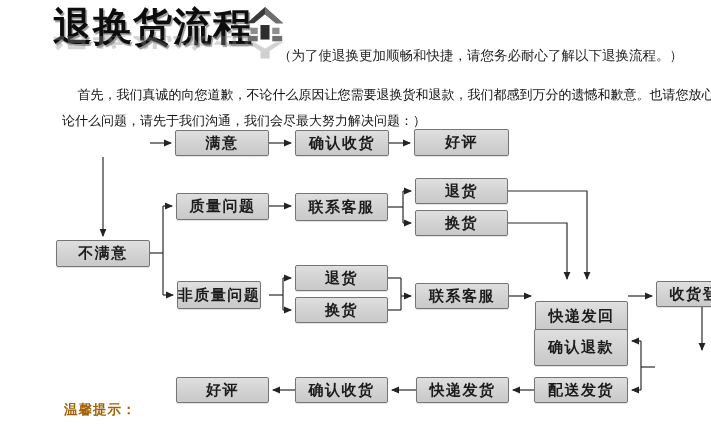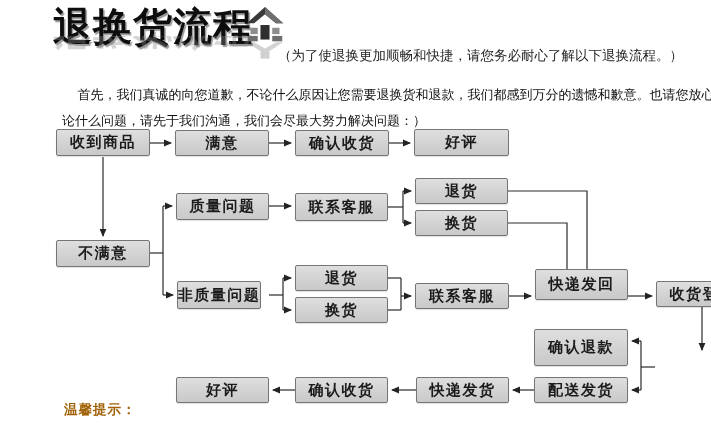--- a/index.html
+++ b/index.html
@@ -104,37 +104,36 @@
       <polyline points="596,341 596,390"></polyline>
       <polyline points="596,341 587,341" marker-end="url(#ar)"></polyline>
       <polyline points="596,390 587,390" marker-end="url(#ar)"></polyline>
 
       <polyline points="489,390 468,390" marker-end="url(#ar)"></polyline>
       <polyline points="371,390 347,390" marker-end="url(#ar)"></polyline>
       <polyline points="250,390 228,390" marker-end="url(#ar)"></polyline>
     </g>
   </svg>
 
-  <div class="fb" style="left:11px;top:129px;width:94px;height:27px">收到商品</div>
   <div class="fb" style="left:130px;top:130px;width:94px;height:26px">满意</div>
   <div class="fb" style="left:250px;top:130px;width:94px;height:26px">确认收货</div>
   <div class="fb" style="left:369px;top:129px;width:95px;height:27px">好评</div>
 
   <div class="fb" style="left:131px;top:193px;width:93px;height:27px">质量问题</div>
   <div class="fb" style="left:250px;top:193px;width:93px;height:28px">联系客服</div>
   <div class="fb" style="left:370px;top:178px;width:93px;height:26px">退货</div>
   <div class="fb" style="left:370px;top:210px;width:93px;height:26px">换货</div>
 
   <div class="fb" style="left:11px;top:240px;width:94px;height:27px">不满意</div>
 
   <div class="fb" style="left:132px;top:281px;width:84px;height:28px">非质量问题</div>
   <div class="fb" style="left:250px;top:265px;width:93px;height:26px">退货</div>
   <div class="fb" style="left:250px;top:297px;width:93px;height:26px">换货</div>
   <div class="fb" style="left:370px;top:283px;width:94px;height:26px">联系客服</div>
-  <div class="fb" style="left:490px;top:269px;width:93px;height:31px">快递发回</div>
+  <div class="fb" style="left:490px;top:301px;width:93px;height:31px">快递发回</div>
   <div class="fb" style="left:611px;top:281px;width:93px;height:26px">收货登记</div>
 
   <div class="fb" style="left:489px;top:329px;width:94px;height:37px">确认退款</div>
   <div class="fb" style="left:489px;top:377px;width:94px;height:26px">配送发货</div>
   <div class="fb" style="left:371px;top:377px;width:93px;height:26px">快递发货</div>
   <div class="fb" style="left:250px;top:377px;width:93px;height:26px">确认收货</div>
   <div class="fb" style="left:131px;top:377px;width:93px;height:26px">好评</div>
 
   <div class="tip">温馨提示：</div>
 

